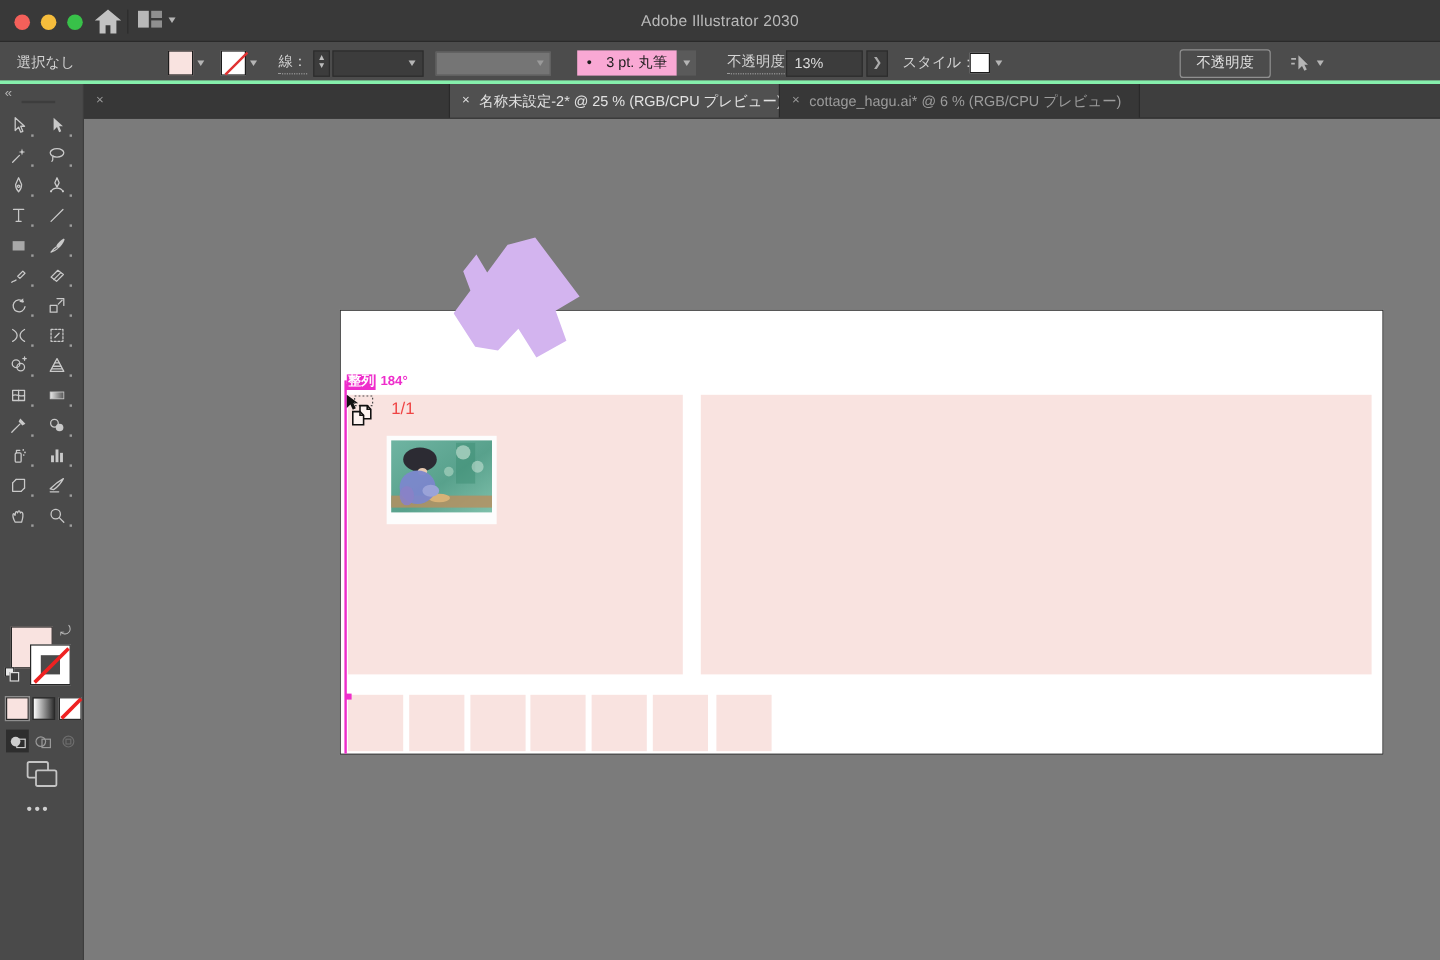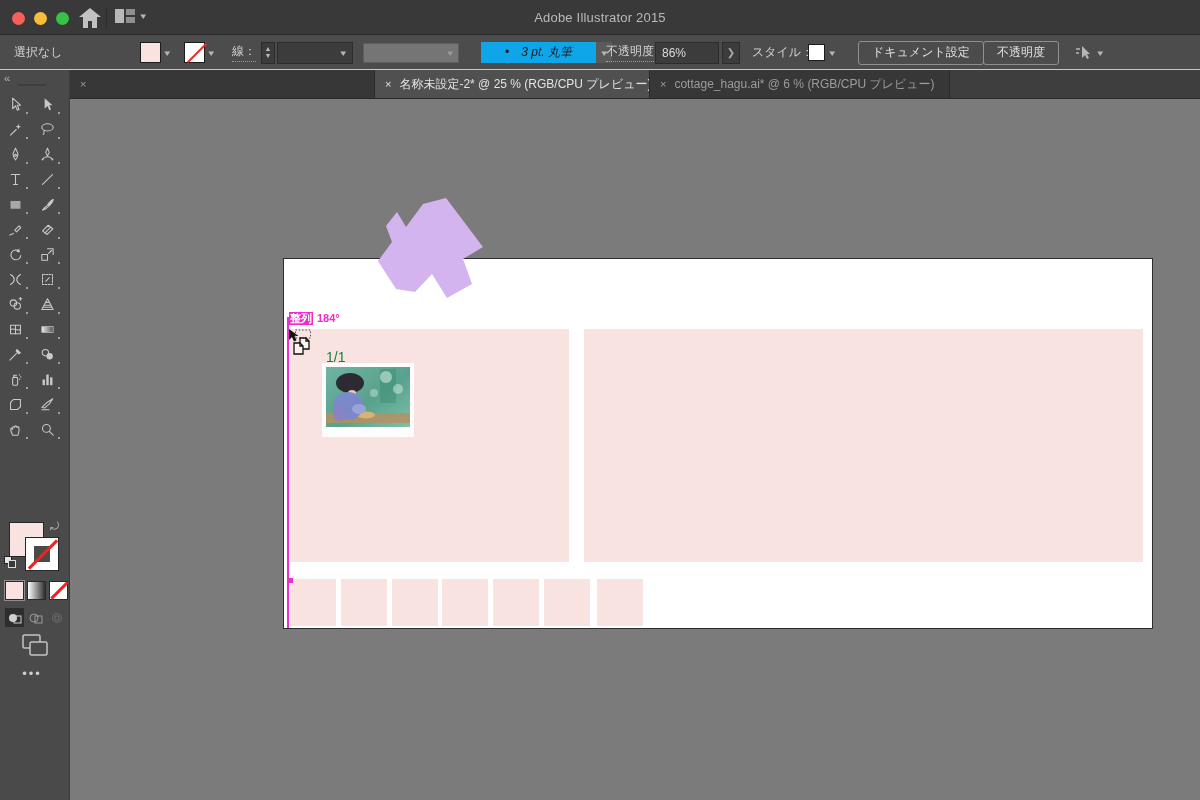--- a/index.html
+++ b/index.html
@@ -14,37 +14,37 @@
   .ws-btn { position:absolute; left:115px; top:9px; display:flex; align-items:center; gap:6px; }
   .ws-glyph { display:flex; gap:2px; }
   .ws-glyph .wsa { width:9px; height:14px; background:#b8b8b8; }
   .ws-glyph .wsb { display:flex; flex-direction:column; gap:2px; }
   .ws-glyph .wsb i { width:9px; height:6px; background:#8f8f8f; display:block; }
   .win-title { position:absolute; left:0; right:0; top:0; height:35px; line-height:35px;
     text-align:center; color:#b9b9b9; font-size:13px; letter-spacing:.2px; }
   .sep-v { position:absolute; left:106px; top:8px; width:1px; height:20px; background:#2c2c2c; }
 
   
-  .controlbar { position:relative; height:35px; background:#4c4c4c; border-bottom:1px solid #86efac; color:#d4d4d4; font-size:12px; }
+  .controlbar { position:relative; height:35px; background:#4c4c4c; border-bottom:3px solid #86efac; color:#d4d4d4; font-size:12px; }
   .cb { position:absolute; top:0; height:35px; display:flex; align-items:center; }
   .chev { font-size:9px; color:#b5b5b5; transform:scaleX(1.3); }
   .mini-swatch { width:21px; height:21px; border:1px solid #1c1c1c; position:relative; background:#fff; }
   .mini-swatch.none::after { content:""; position:absolute; left:-1px; top:9px; width:26px; height:2px;
     background:#e03131; transform:rotate(-45deg); }
   .dotted-label { border-bottom:1px dotted #9b9b9b; padding-bottom:1px; cursor:default; }
   .stepper { width:14px; height:22px; background:#3c3c3c; border:1px solid #2c2c2c; display:flex;
     flex-direction:column; align-items:center; justify-content:center; gap:1px; }
   .stepper span { font-size:7px; color:#bdbdbd; line-height:6px; }
   .dark-field { height:22px; background:#3c3c3c; border:1px solid #2c2c2c; display:flex;
     align-items:center; padding:0 6px; color:#dcdcdc; }
   .ghost-field { height:20px; background:#757575; border:1px solid #5e5e5e; display:flex;
     align-items:center; justify-content:flex-end; padding:0 5px; }
   .ghost-field .chev { color:#9a9a9a; }
-  .brush-field { height:21px; background:#0ea5e9; color:#1d1d1d; display:flex; align-items:center;
-    padding:0 24px; font-size:12px;font-style:italic; }
+  .brush-field { height:21px; background:#f9a8d4; color:#1d1d1d; display:flex; align-items:center;
+    padding:0 8px; font-size:12px; }
   .brush-chev { height:21px; width:16px; background:#5a5a5a; display:flex; align-items:center; justify-content:center; }
   .outline-btn { height:24px; border:1px solid #909090; border-radius:3px; background:transparent;
     color:#e0e0e0; font-size:12px; padding:0 13px; font-family:inherit; }
   .style-swatch { width:17px; height:17px; background:#fff; border:1px solid #1c1c1c; }
 
   
   .main { display:flex; height:764px; }
   .dock { position:relative; width:70px; background:#4a4a4a; flex:none; border-right:1px solid #3d3d3d; }
   .collapse { position:absolute; top:2px; left:4px; color:#b5b5b5; font-size:11px; letter-spacing:-1px; }
   .toolpanel { position:absolute; top:14px; left:0; width:64px; }
@@ -94,21 +94,21 @@
   .artboard { position:absolute; left:213px; top:159px; width:870px; height:371px;
     background:#fff; border:1px solid #2d2d2d; z-index:1; }
   .pinkrect { position:absolute; background:var(--pink); }
   .tile { position:absolute; top:320px; width:46px; height:47px; background:var(--pink); }
   .guide { position:absolute; left:3px; top:58px; width:2px; height:311px; background:var(--magenta); }
   .guide-anchor { position:absolute; width:5px; height:5px; background:var(--magenta); left:1px; }
   .sg-label { position:absolute; left:5px; top:53px; font-size:11px; font-weight:bold; display:flex; gap:4px; z-index:3; }
   .sg-label .boxed { background:var(--magenta); color:#fff; padding:0 1px; line-height:13px; }
   .sg-label .angle { color:var(--magenta); line-height:13px; }
   .place-cursor { position:absolute; left:4px; top:70px; display:flex; gap:8px; align-items:flex-start; z-index:3; }
-  .place-count { font-size:14px; color:#15803d; margin-top:20px; }
+  .place-count { font-size:14px; color:#ef4444; margin-top:3px; }
   .placed-img { position:absolute; left:38px; top:104px; z-index:2; }
   .arrow-annot { position:absolute; left:308px; top:98px; z-index:2; }
 </style>
 </head>
 <body>
 
 <div class="titlebar">
   <div class="traffic">
     <span class="tl" style="background:var(--tl-red)"></span>
     <span class="tl" style="background:var(--tl-yellow)"></span>
@@ -123,21 +123,21 @@
   <div class="ws-btn">
     <span class="ws-glyph">
       <i class="wsa"></i>
         <span class="wsb">
           <i></i>
           <i></i>
         </span>
     </span>
     <span class="chev">▾</span>
   </div>
-  <div class="win-title">Adobe Illustrator 2015</div>
+  <div class="win-title">Adobe Illustrator 2030</div>
 </div>
 
 <div class="controlbar">
   <div class="cb" style="left:14px">選択なし</div>
 
   <div class="cb" style="left:140px; gap:4px">
     <span class="mini-swatch" style="background:var(--pink)"></span>
     <span class="chev">▾</span>
   </div>
   <div class="cb" style="left:184px; gap:4px">
@@ -169,37 +169,34 @@
     <span class="brush-field">•　3 pt. 丸筆</span>
     <span class="brush-chev">
         <span class="chev">▾</span>
       </span>
   </div>
 
   <div class="cb" style="left:606px">
     <span class="dotted-label">不透明度：</span>
   </div>
   <div class="cb" style="left:655px">
-    <span class="dark-field" style="width:64px">86%</span>
+    <span class="dark-field" style="width:64px">13%</span>
   </div>
   <div class="cb" style="left:722px">
     <span class="dark-field" style="width:18px; justify-content:center; color:#aaa; font-size:10px">❯</span>
   </div>
 
   <div class="cb" style="left:752px">
     <span>スタイル：</span>
   </div>
   <div class="cb" style="left:808px; gap:5px">
     <span class="style-swatch"></span>
     <span class="chev">▾</span>
   </div>
 
-  <div class="cb" style="left:858px">
-    <button class="outline-btn">ドキュメント設定</button>
-  </div>
   <div class="cb" style="left:983px">
     <button class="outline-btn">不透明度</button>
   </div>
 
   <div class="cb" style="left:1074px; gap:6px">
     <svg width="18" height="16" viewBox="0 0 18 16">
       <path d="M2 4 H6 M2 8 H5" stroke="#b5b5b5" stroke-width="1.4" fill="none"></path>
       <path d="M8 1 L8 13 L11 10 L13 14 L15 13 L13 9 L16 9 Z" fill="#b5b5b5"></path>
     </svg>
     <span class="chev">▾</span>

